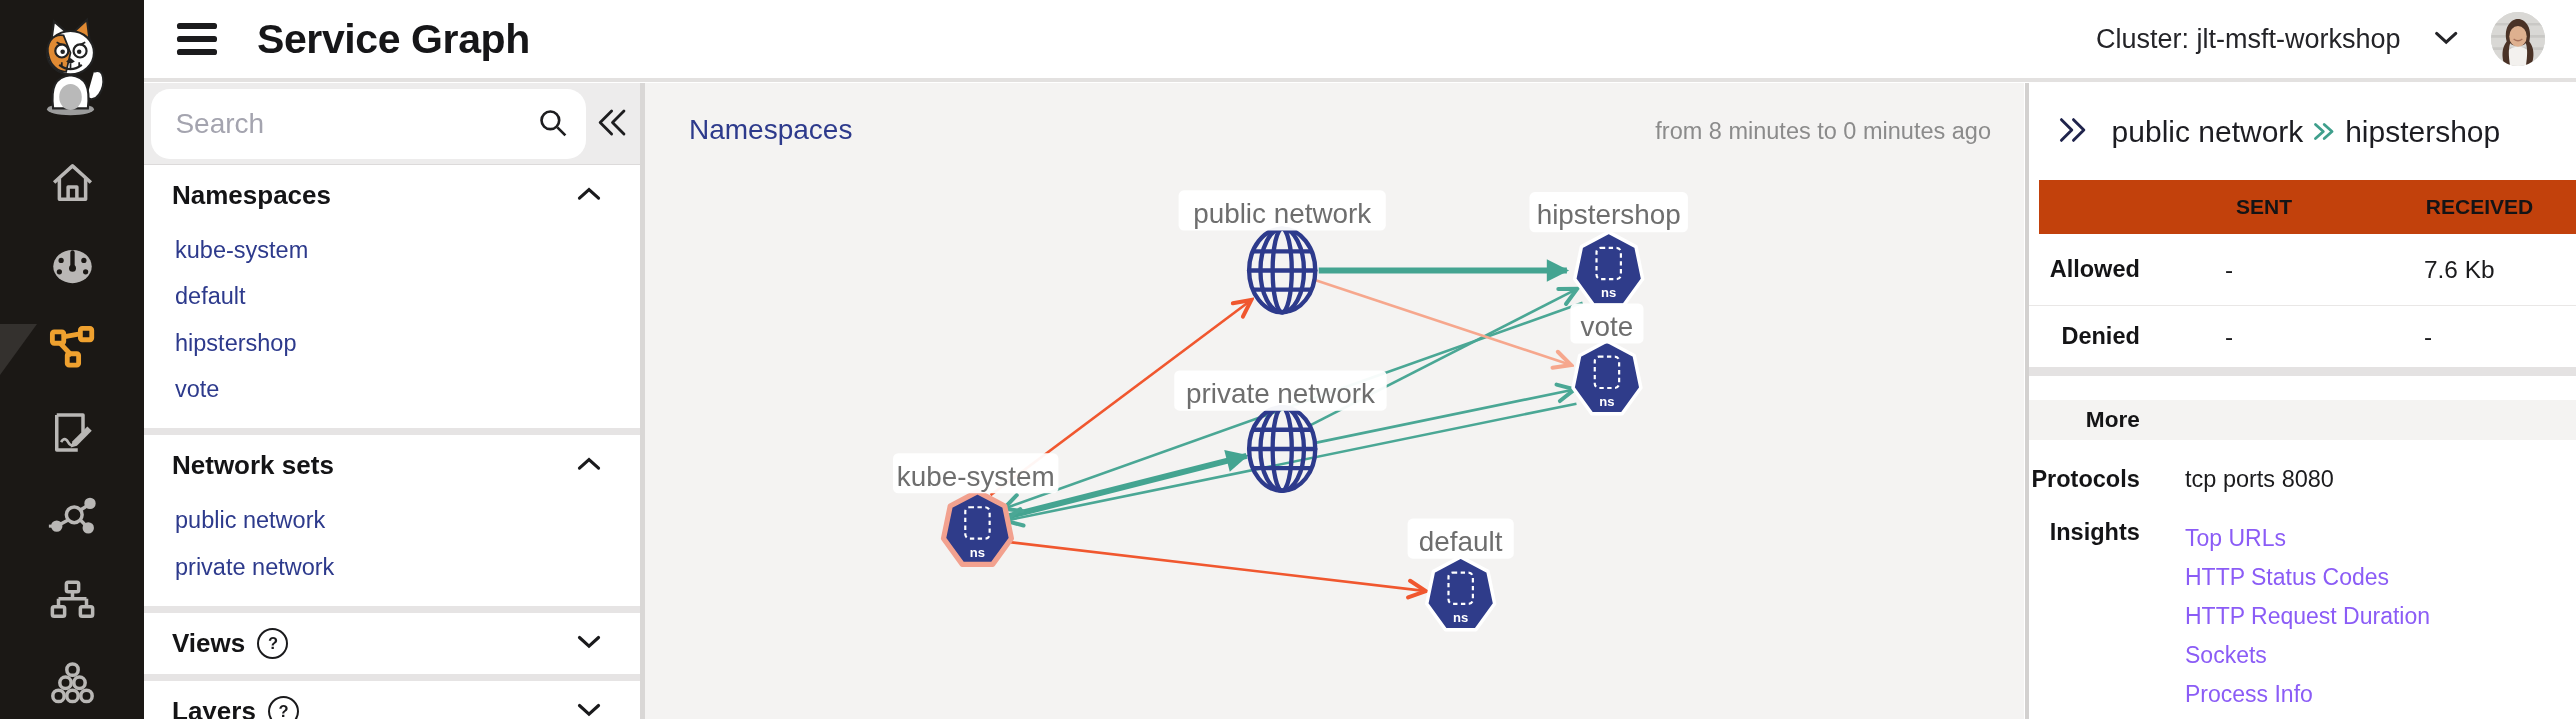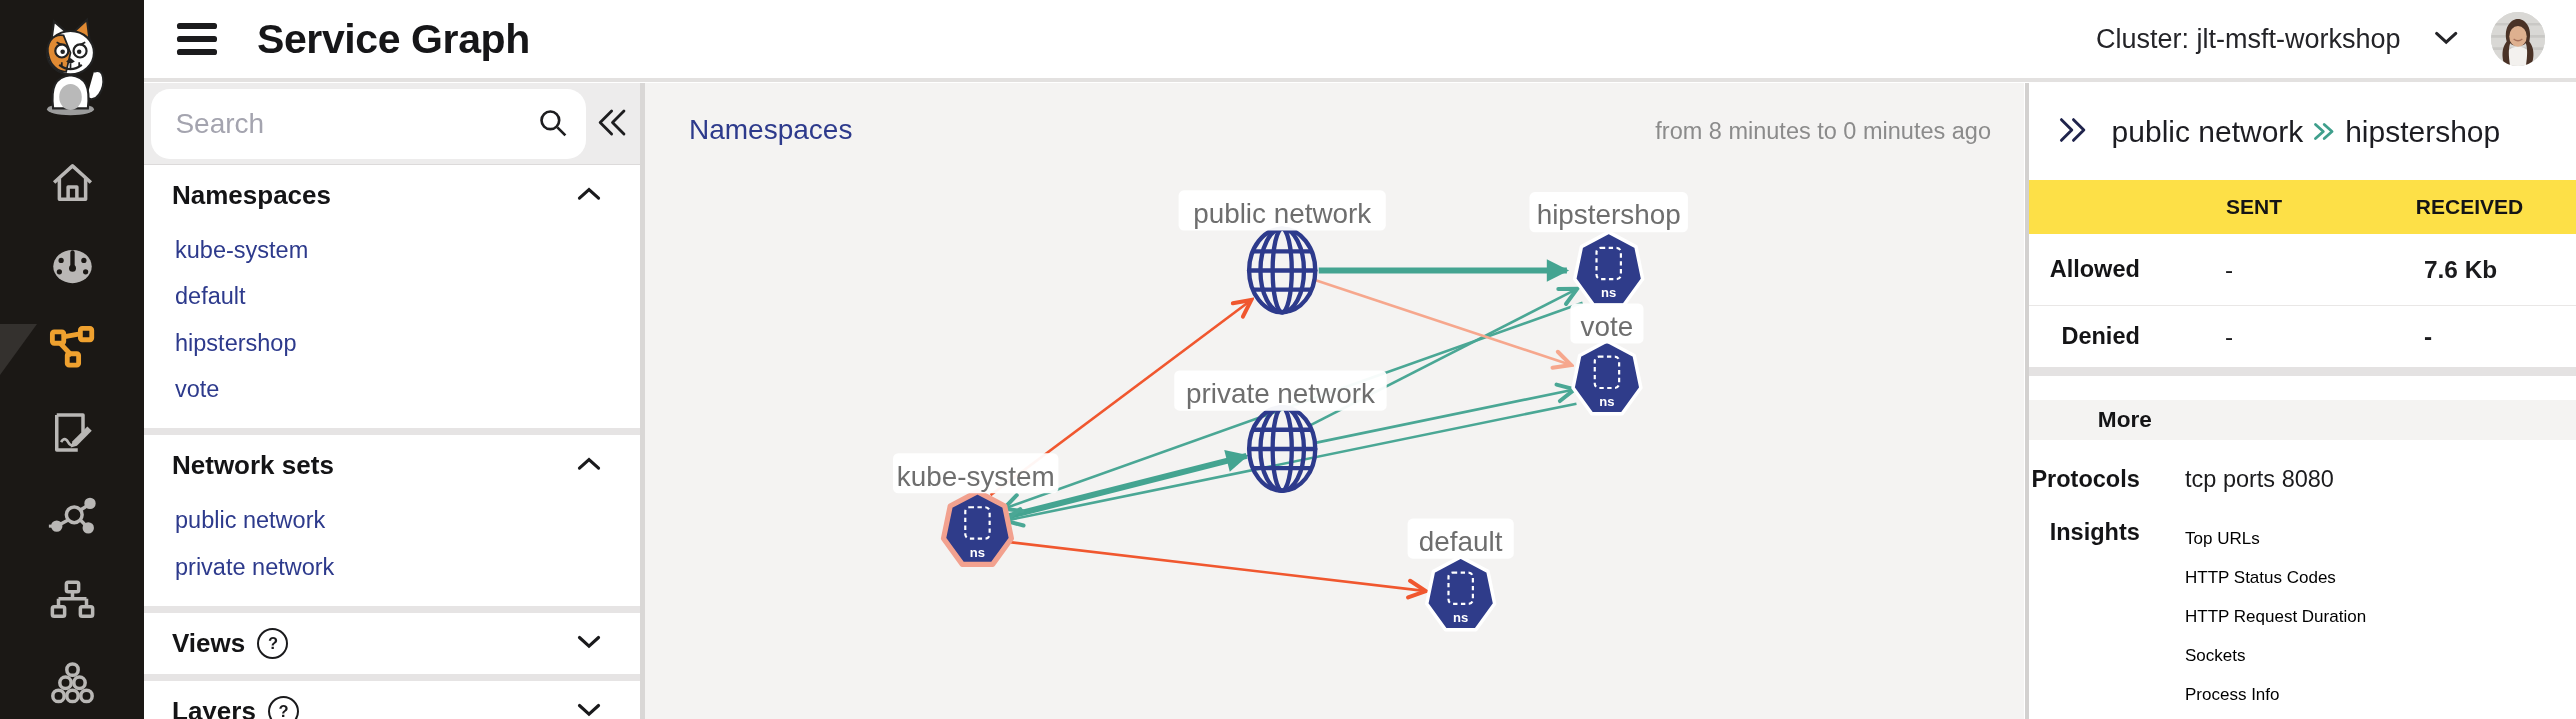--- a/index.html
+++ b/index.html
@@ -44,34 +44,34 @@
   .time-range{position:absolute;right:33px;top:35px;font-size:23.5px;color:#8b8b8b;}
   .graph-svg{position:absolute;left:0;top:0;}
   .node-label{font-size:32px;fill:#6e6e6e;}
   .ns-badge{font-size:15px;fill:#ffffff;font-weight:600;}
   
   .right-panel{position:absolute;right:0;top:83px;width:547px;height:637px;background:#ffffff;
                border-left:4.4px solid #d3d1d0;z-index:3;}
   .rp-title-row{height:97px;display:flex;align-items:center;padding-left:29px;}
   .rp-title{font-size:30px;font-weight:500;color:#1d1d22;display:flex;align-items:center;}
   .rp-sep{margin:0 8.7px;display:flex;align-items:center;}
-  .rp-table-head{height:54px;background:#fde047;display:grid;grid-template-columns:116px 218px 213px;align-items:center;}
+  .rp-table-head{height:54px;background:#c2410c;display:grid;grid-template-columns:116px 218px 213px;align-items:center;margin-left:10px;}
   .rp-col-h{font-size:21px;font-weight:700;text-align:center;color:#141416;}
   .rp-row{display:grid;grid-template-columns:116px 218px 213px;align-items:center;border-bottom:1.7px solid #e9e7e6;}
   .rp-row-label{font-size:23.5px;font-weight:700;text-align:right;padding-right:5.2px;color:#141416;}
   .rp-val-sent{font-size:24.4px;padding-left:80px;color:#1b1b1d;}
-  .rp-val-recv{font-size:24.4px;padding-left:61px;color:#1b1b1d;font-weight:bold;}
+  .rp-val-recv{font-size:24.4px;padding-left:61px;color:#1b1b1d;}
   .thick-band{height:8.7px;background:#e4e2e2;}
   .spacer28{height:24.4px;}
-  .more-band{height:40px;background:#f4f3f2;display:grid;grid-template-columns:116px auto;align-items:center;padding-left:12px;}
+  .more-band{height:40px;background:#f4f3f2;display:grid;grid-template-columns:116px auto;align-items:center;}
   .more-label{font-size:22.6px;font-weight:700;text-align:right;padding-right:5.2px;color:#141416;}
   .rp-kv{display:grid;grid-template-columns:116px auto;padding-top:26px;}
   .rp-kv-label{font-size:23.5px;font-weight:700;text-align:right;padding-right:5.2px;color:#141416;}
   .rp-kv-value{font-size:23.5px;padding-left:40px;color:#1b1b1d;}
-  .insights-list div{font-size:17px;line-height:39px;color:#000000;cursor:pointer;}
+  .insights-list div{font-size:23px;line-height:39px;color:#8b5cf6;cursor:pointer;}
 </style>
 </head>
 <body>
 
 <div class="rail">
   <div class="logo">
     <svg width="89" height="106" viewBox="0 0 102 122">
       <ellipse cx="51" cy="113" rx="27" ry="7" fill="#9c9c9c"></ellipse>
       <path d="M78,70 C90,64 92,84 84,96 C80,102 72,104 70,98" fill="#ffffff" stroke="#222" stroke-width="2.5"></path>
       <path d="M31,112 C28,88 33,76 51,74 C69,76 74,88 71,112 Z" fill="#ffffff" stroke="#222" stroke-width="2.5"></path>

